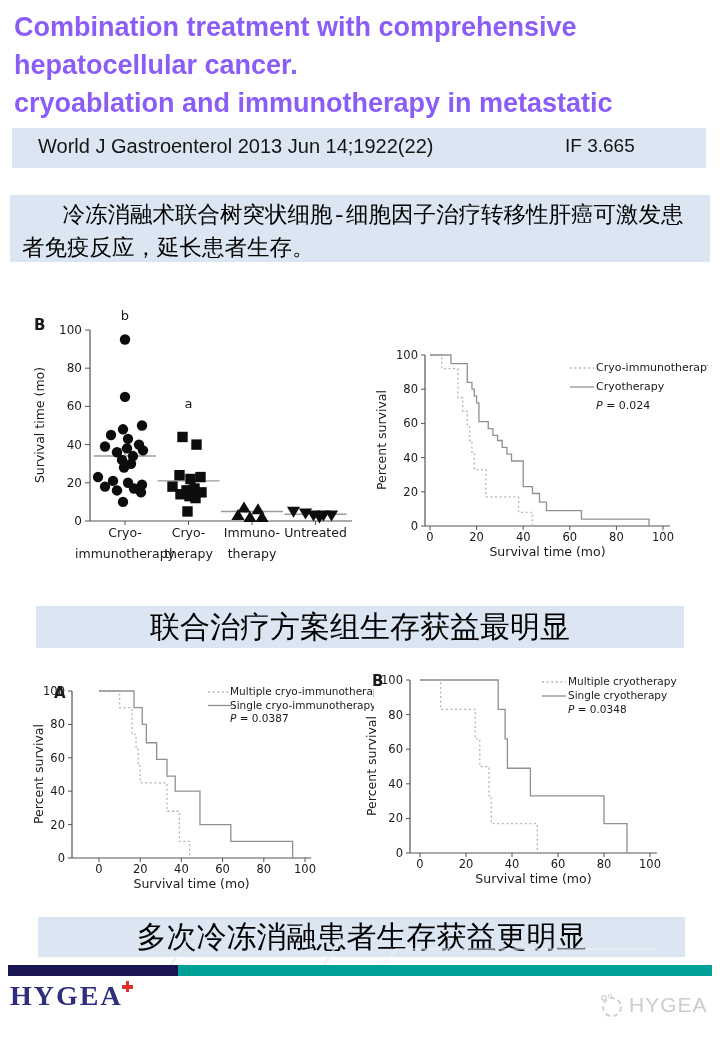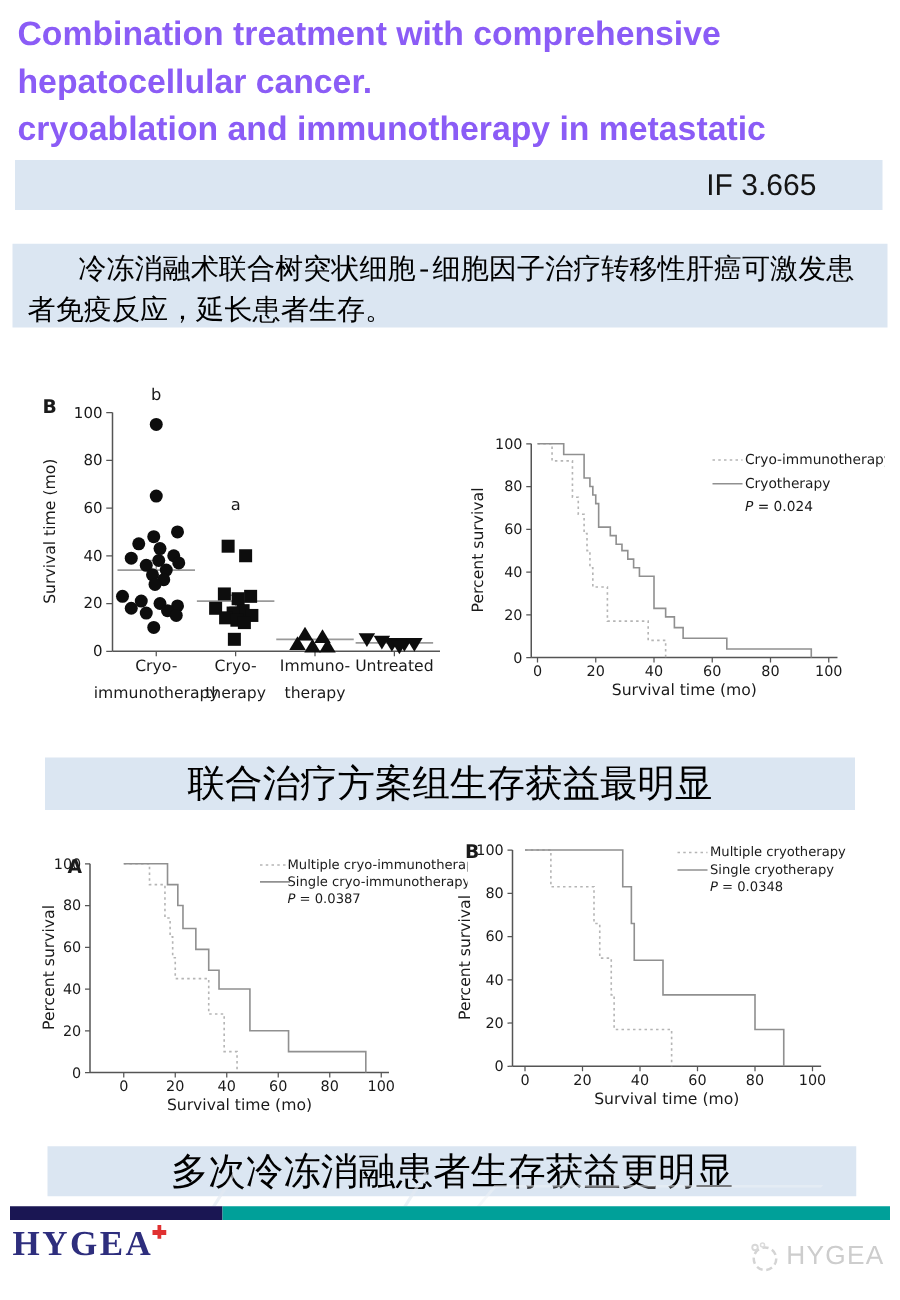--- a/index.html
+++ b/index.html
@@ -3,21 +3,21 @@
 <meta charset="utf-8">
 <style>
   html,body{margin:0;padding:0;background:#fff;}
   .slide{position:relative;width:720px;height:1040px;background:#fff;overflow:hidden;
          font-family:"Liberation Sans","DejaVu Sans",sans-serif;color:#000;}
   .title{position:absolute;left:14px;top:8px;width:700px;font-weight:bold;font-size:27px;
          line-height:38px;color:#8b5cf6;}
   .title span{display:block;}
   .journal-bar{position:absolute;left:12px;top:128px;width:694px;height:40px;background:var(--banner_bg);}
   .journal-citation{position:absolute;left:26px;top:7px;font-size:20px;color:#151515;}
-  .journal-if{position:absolute;left:553px;top:7px;font-size:24px;color:#151515;}
+  .journal-if{position:absolute;left:553px;top:7px;font-size:19px;color:#151515;}
   .abstract{position:absolute;left:10px;top:195px;width:700px;height:67px;background:var(--banner_bg);font-family:Liberation Mono, monospace;}
   .abstract p{margin:5px 8px 0 12px;font-size:22.5px;line-height:33px;text-indent:1.8em;color:#000;}
   .banner{position:absolute;background:var(--banner_bg);display:flex;align-items:center;
           justify-content:center;font-size:30px;color:#000;}
   #banner-mid{left:36px;top:606px;width:648px;height:42px;}
   #banner-bottom{left:38px;top:917px;width:647px;height:40px;}
   .chart{position:absolute;}
   #chart-scatter{left:28px;top:301px;}
   #chart-km-top{left:372px;top:312px;}
   #chart-km-a{left:30px;top:666px;}
@@ -42,20 +42,21 @@
 
 <div class="slide">
 
   <div class="title">
     <span>Combination treatment with comprehensive</span>
     <span>hepatocellular cancer.</span>
     <span>cryoablation and immunotherapy in metastatic</span>
   </div>
 
   <div class="journal-bar">
+    <span class="journal-citation">World J Gastroenterol 2013 Jun 14;1922(22)</span>
     <span class="journal-if">IF 3.665</span>
   </div>
 
   <div class="abstract">
     <p>冷冻消融术联合树突状细胞-细胞因子治疗转移性肝癌可激发患者免疫反应，延长患者生存。</p>
   </div>
 
   <svg class="chart" id="chart-scatter" width="332" height="278" viewBox="0 0 332 278">
       <line x1="62" y1="220" x2="62" y2="29" stroke="#555555" stroke-width="1.2"></line>
       <line x1="62" y1="220" x2="324" y2="220" stroke="#555555" stroke-width="1.2"></line>

